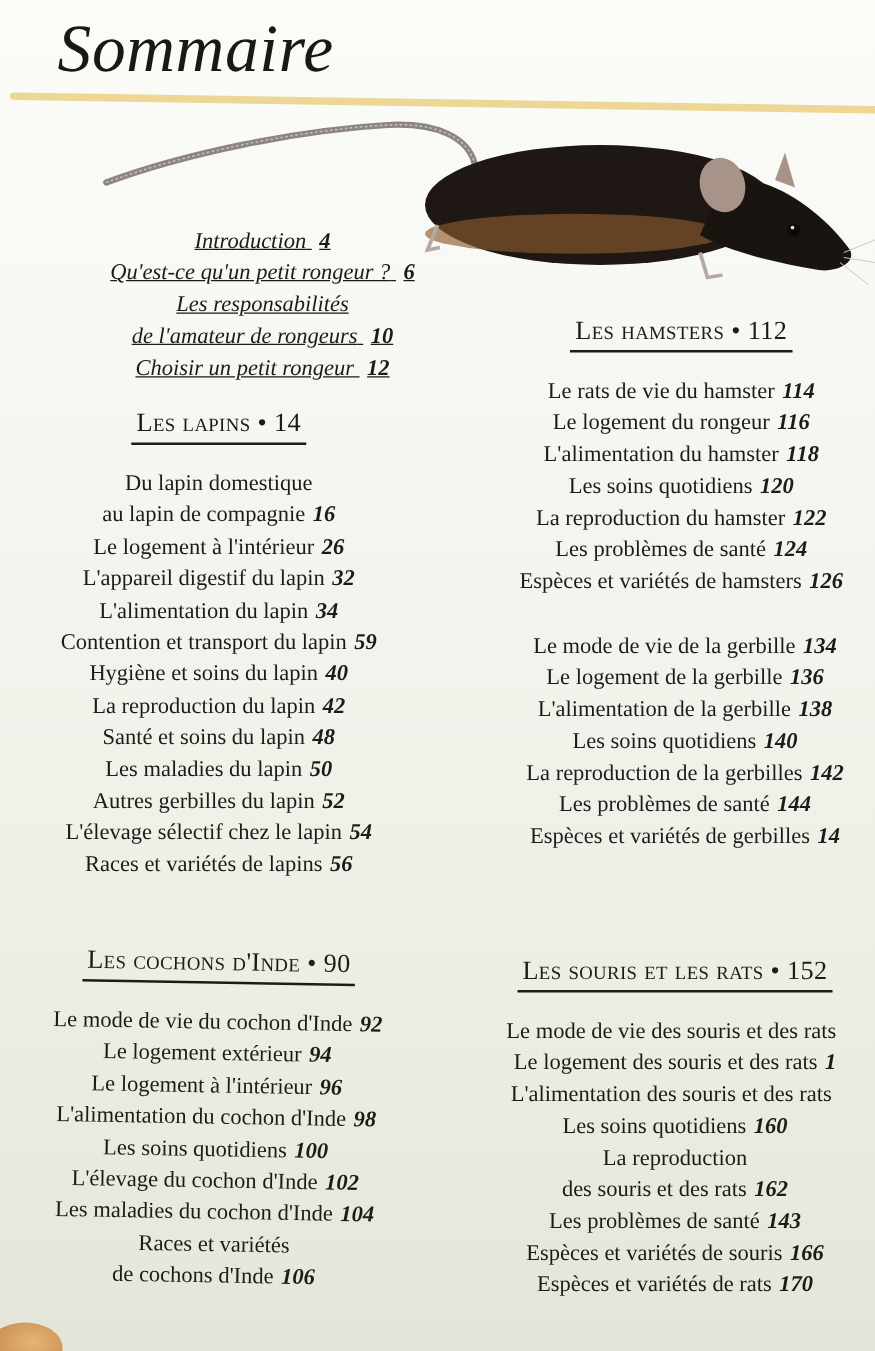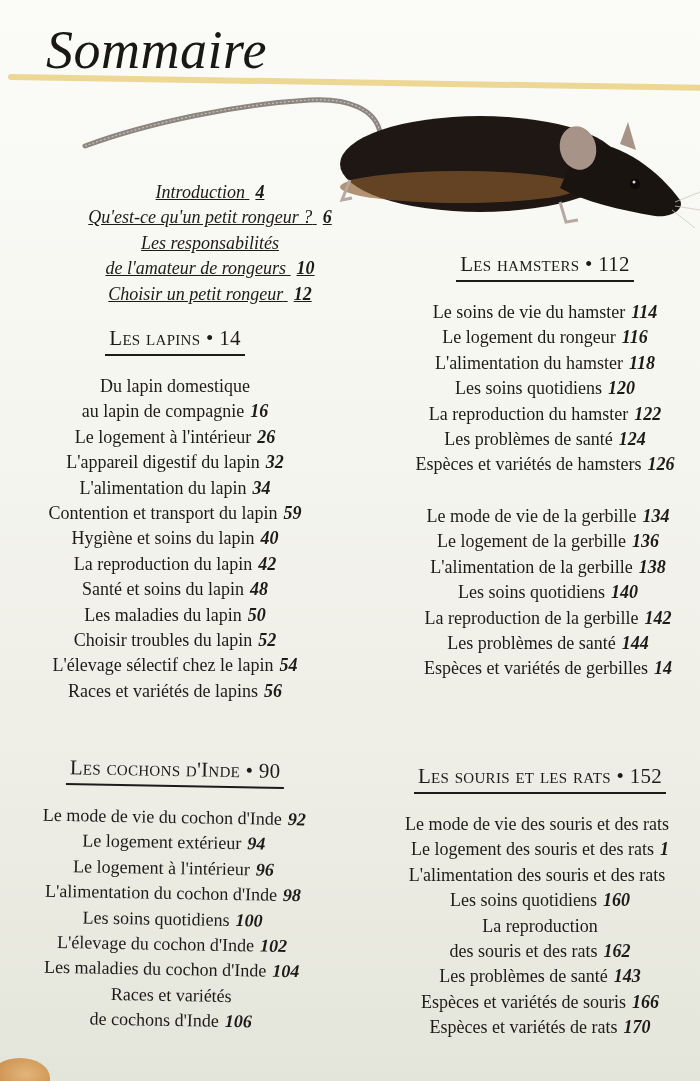--- a/index.html
+++ b/index.html
@@ -4,21 +4,21 @@
   <style>
     html, body { margin:0; padding:0; }
     body {
       width:700px; height:1081px; overflow:hidden; position:relative;
       background: linear-gradient(180deg, #fbfbf8 0%, #f6f6f1 35%, #eeeee6 70%, #e4e5da 100%);
       font-family: "Liberation Serif", "DejaVu Serif", serif;
       color:#1d1b18;
     }
     .page-title {
       position:absolute; left:46px; top:8px;
-      font-size:54px; font-style:italic; letter-spacing:0.5px; color:#1a1816;margin-top:11px;
+      font-size:54px; font-style:italic; letter-spacing:0.5px; color:#1a1816;
     }
     .gold-rule {
       position:absolute; left:8px; top:74px; width:700px; height:6px;
       background:#ecd795; transform:rotate(0.9deg); transform-origin:left center;
       border-radius:3px;
     }
     .mouse-illustration { position:absolute; left:80px; top:92px; width:620px; height:150px; }
     .col { position:absolute; text-align:center; }
     .intro { left:60px; top:180px; width:300px; font-style:italic; font-size:18.5px; line-height:25px;text-decoration:underline; }
     .intro .num { font-style:italic; }
@@ -69,55 +69,55 @@
   <div class="entry"><span>Du lapin domestique</span></div>
   <div class="entry"><span>au lapin de compagnie</span><span class="num">16</span></div>
   <div class="entry"><span>Le logement à l'intérieur</span><span class="num">26</span></div>
   <div class="entry"><span>L'appareil digestif du lapin</span><span class="num">32</span></div>
   <div class="entry"><span>L'alimentation du lapin</span><span class="num">34</span></div>
   <div class="entry"><span>Contention et transport du lapin</span><span class="num">59</span></div>
   <div class="entry"><span>Hygiène et soins du lapin</span><span class="num">40</span></div>
   <div class="entry"><span>La reproduction du lapin</span><span class="num">42</span></div>
   <div class="entry"><span>Santé et soins du lapin</span><span class="num">48</span></div>
   <div class="entry"><span>Les maladies du lapin</span><span class="num">50</span></div>
-  <div class="entry"><span>Choisir troubles du lapin</span><span class="num">52</span></div>
+  <div class="entry"><span>Autres gerbilles du lapin</span><span class="num">52</span></div>
   <div class="entry"><span>L'élevage sélectif chez le lapin</span><span class="num">54</span></div>
   <div class="entry"><span>Races et variétés de lapins</span><span class="num">56</span></div>
 </div>
 
 <div class="col" style="left:8px;top:757px;width:330px;transform:rotate(1deg);">
   <div class="section-head"><span class="sc">Les cochons d'Inde</span> • <span>90</span></div>
   <div class="entry"><span>Le mode de vie du cochon d'Inde</span><span class="num">92</span></div>
   <div class="entry"><span>Le logement extérieur</span><span class="num">94</span></div>
   <div class="entry"><span>Le logement à l'intérieur</span><span class="num">96</span></div>
   <div class="entry"><span>L'alimentation du cochon d'Inde</span><span class="num">98</span></div>
   <div class="entry"><span>Les soins quotidiens</span><span class="num">100</span></div>
   <div class="entry"><span>L'élevage du cochon d'Inde</span><span class="num">102</span></div>
   <div class="entry"><span>Les maladies du cochon d'Inde</span><span class="num">104</span></div>
   <div class="entry"><span>Races et variétés</span></div>
   <div class="entry"><span>de cochons d'Inde</span><span class="num">106</span></div>
 </div>
 
 <div class="col" style="left:385px;top:252px;width:320px;">
   <div class="section-head"><span class="sc">Les hamsters</span> • <span>112</span></div>
-  <div class="entry"><span>Le soins de vie du hamster</span><span class="num">114</span></div>
+  <div class="entry"><span>Le rats de vie du hamster</span><span class="num">114</span></div>
   <div class="entry"><span>Le logement du rongeur</span><span class="num">116</span></div>
   <div class="entry"><span>L'alimentation du hamster</span><span class="num">118</span></div>
   <div class="entry"><span>Les soins quotidiens</span><span class="num">120</span></div>
   <div class="entry"><span>La reproduction du hamster</span><span class="num">122</span></div>
   <div class="entry"><span>Les problèmes de santé</span><span class="num">124</span></div>
   <div class="entry"><span>Espèces et variétés de hamsters</span><span class="num">126</span></div>
 </div>
 
 <div class="col" style="left:388px;top:504px;width:320px;">
   <div class="entry"><span>Le mode de vie de la gerbille</span><span class="num">134</span></div>
   <div class="entry"><span>Le logement de la gerbille</span><span class="num">136</span></div>
   <div class="entry"><span>L'alimentation de la gerbille</span><span class="num">138</span></div>
   <div class="entry"><span>Les soins quotidiens</span><span class="num">140</span></div>
-  <div class="entry"><span>La reproduction de la gerbille</span><span class="num">142</span></div>
+  <div class="entry"><span>La reproduction de la gerbilles</span><span class="num">142</span></div>
   <div class="entry"><span>Les problèmes de santé</span><span class="num">144</span></div>
   <div class="entry"><span>Espèces et variétés de gerbilles</span><span class="num">14</span></div>
 </div>
 
 <div class="col" style="left:365px;top:764px;width:350px;">
   <div class="section-head"><span class="sc">Les souris et les rats</span> • <span>152</span></div>
   <div class="entry"><span>Le mode de vie des souris et des rats</span><span class="num"></span></div>
   <div class="entry"><span>Le logement des souris et des rats</span><span class="num">1</span></div>
   <div class="entry"><span>L'alimentation des souris et des rats</span><span class="num"></span></div>
   <div class="entry"><span>Les soins quotidiens</span><span class="num">160</span></div>

